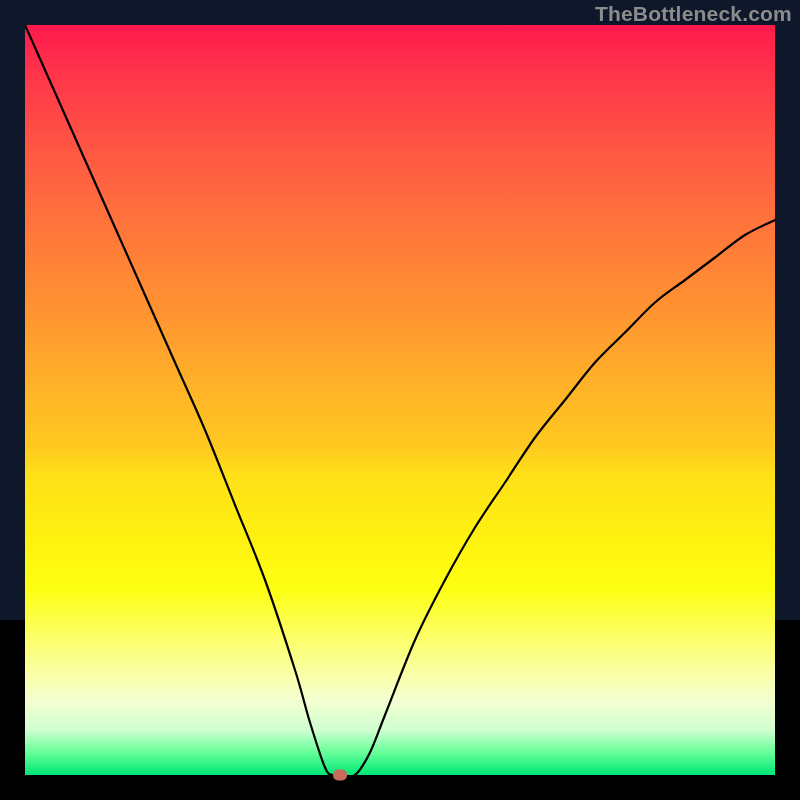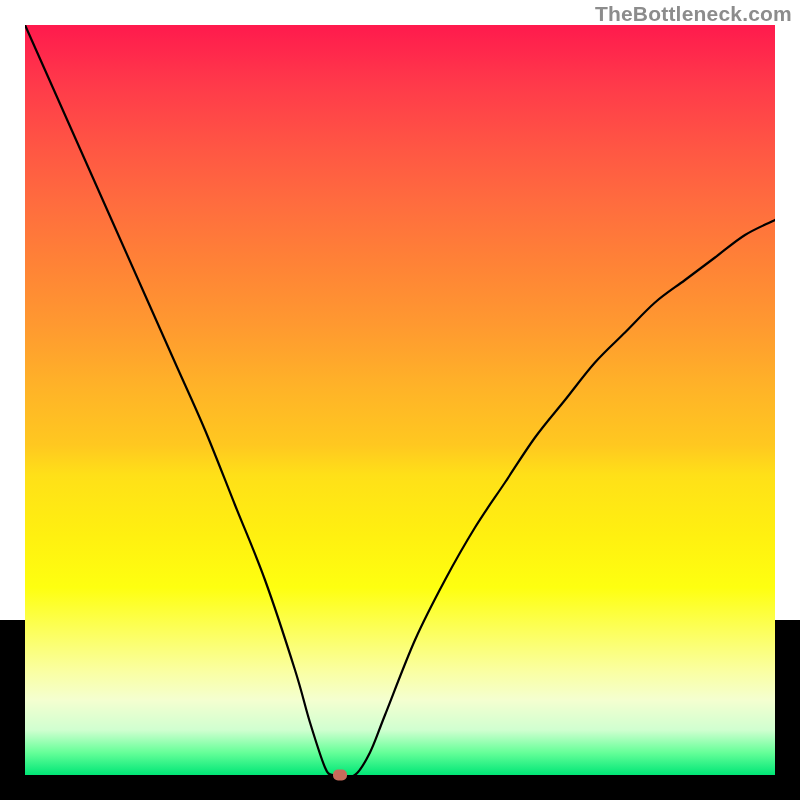--- a/index.html
+++ b/index.html
@@ -1,20 +1,20 @@
 <!DOCTYPE html>
 <html><head>
 <meta charset="utf-8">
 <style>
   * { margin: 0; padding: 0; box-sizing: border-box; }
   html, body { width: 800px; height: 800px; overflow: hidden; background: #000; }
   .frame {
     width: 800px;
     height: 620px;
-    background: #ffffff;
+    background: #0f172a;
     position: relative;
   }
   .plot-area {
     position: absolute;
     left: 25px;
     top: 25px;
     width: 750px;
     height: 750px;
     background: linear-gradient(to bottom,
       #ff1a4d 0%,

